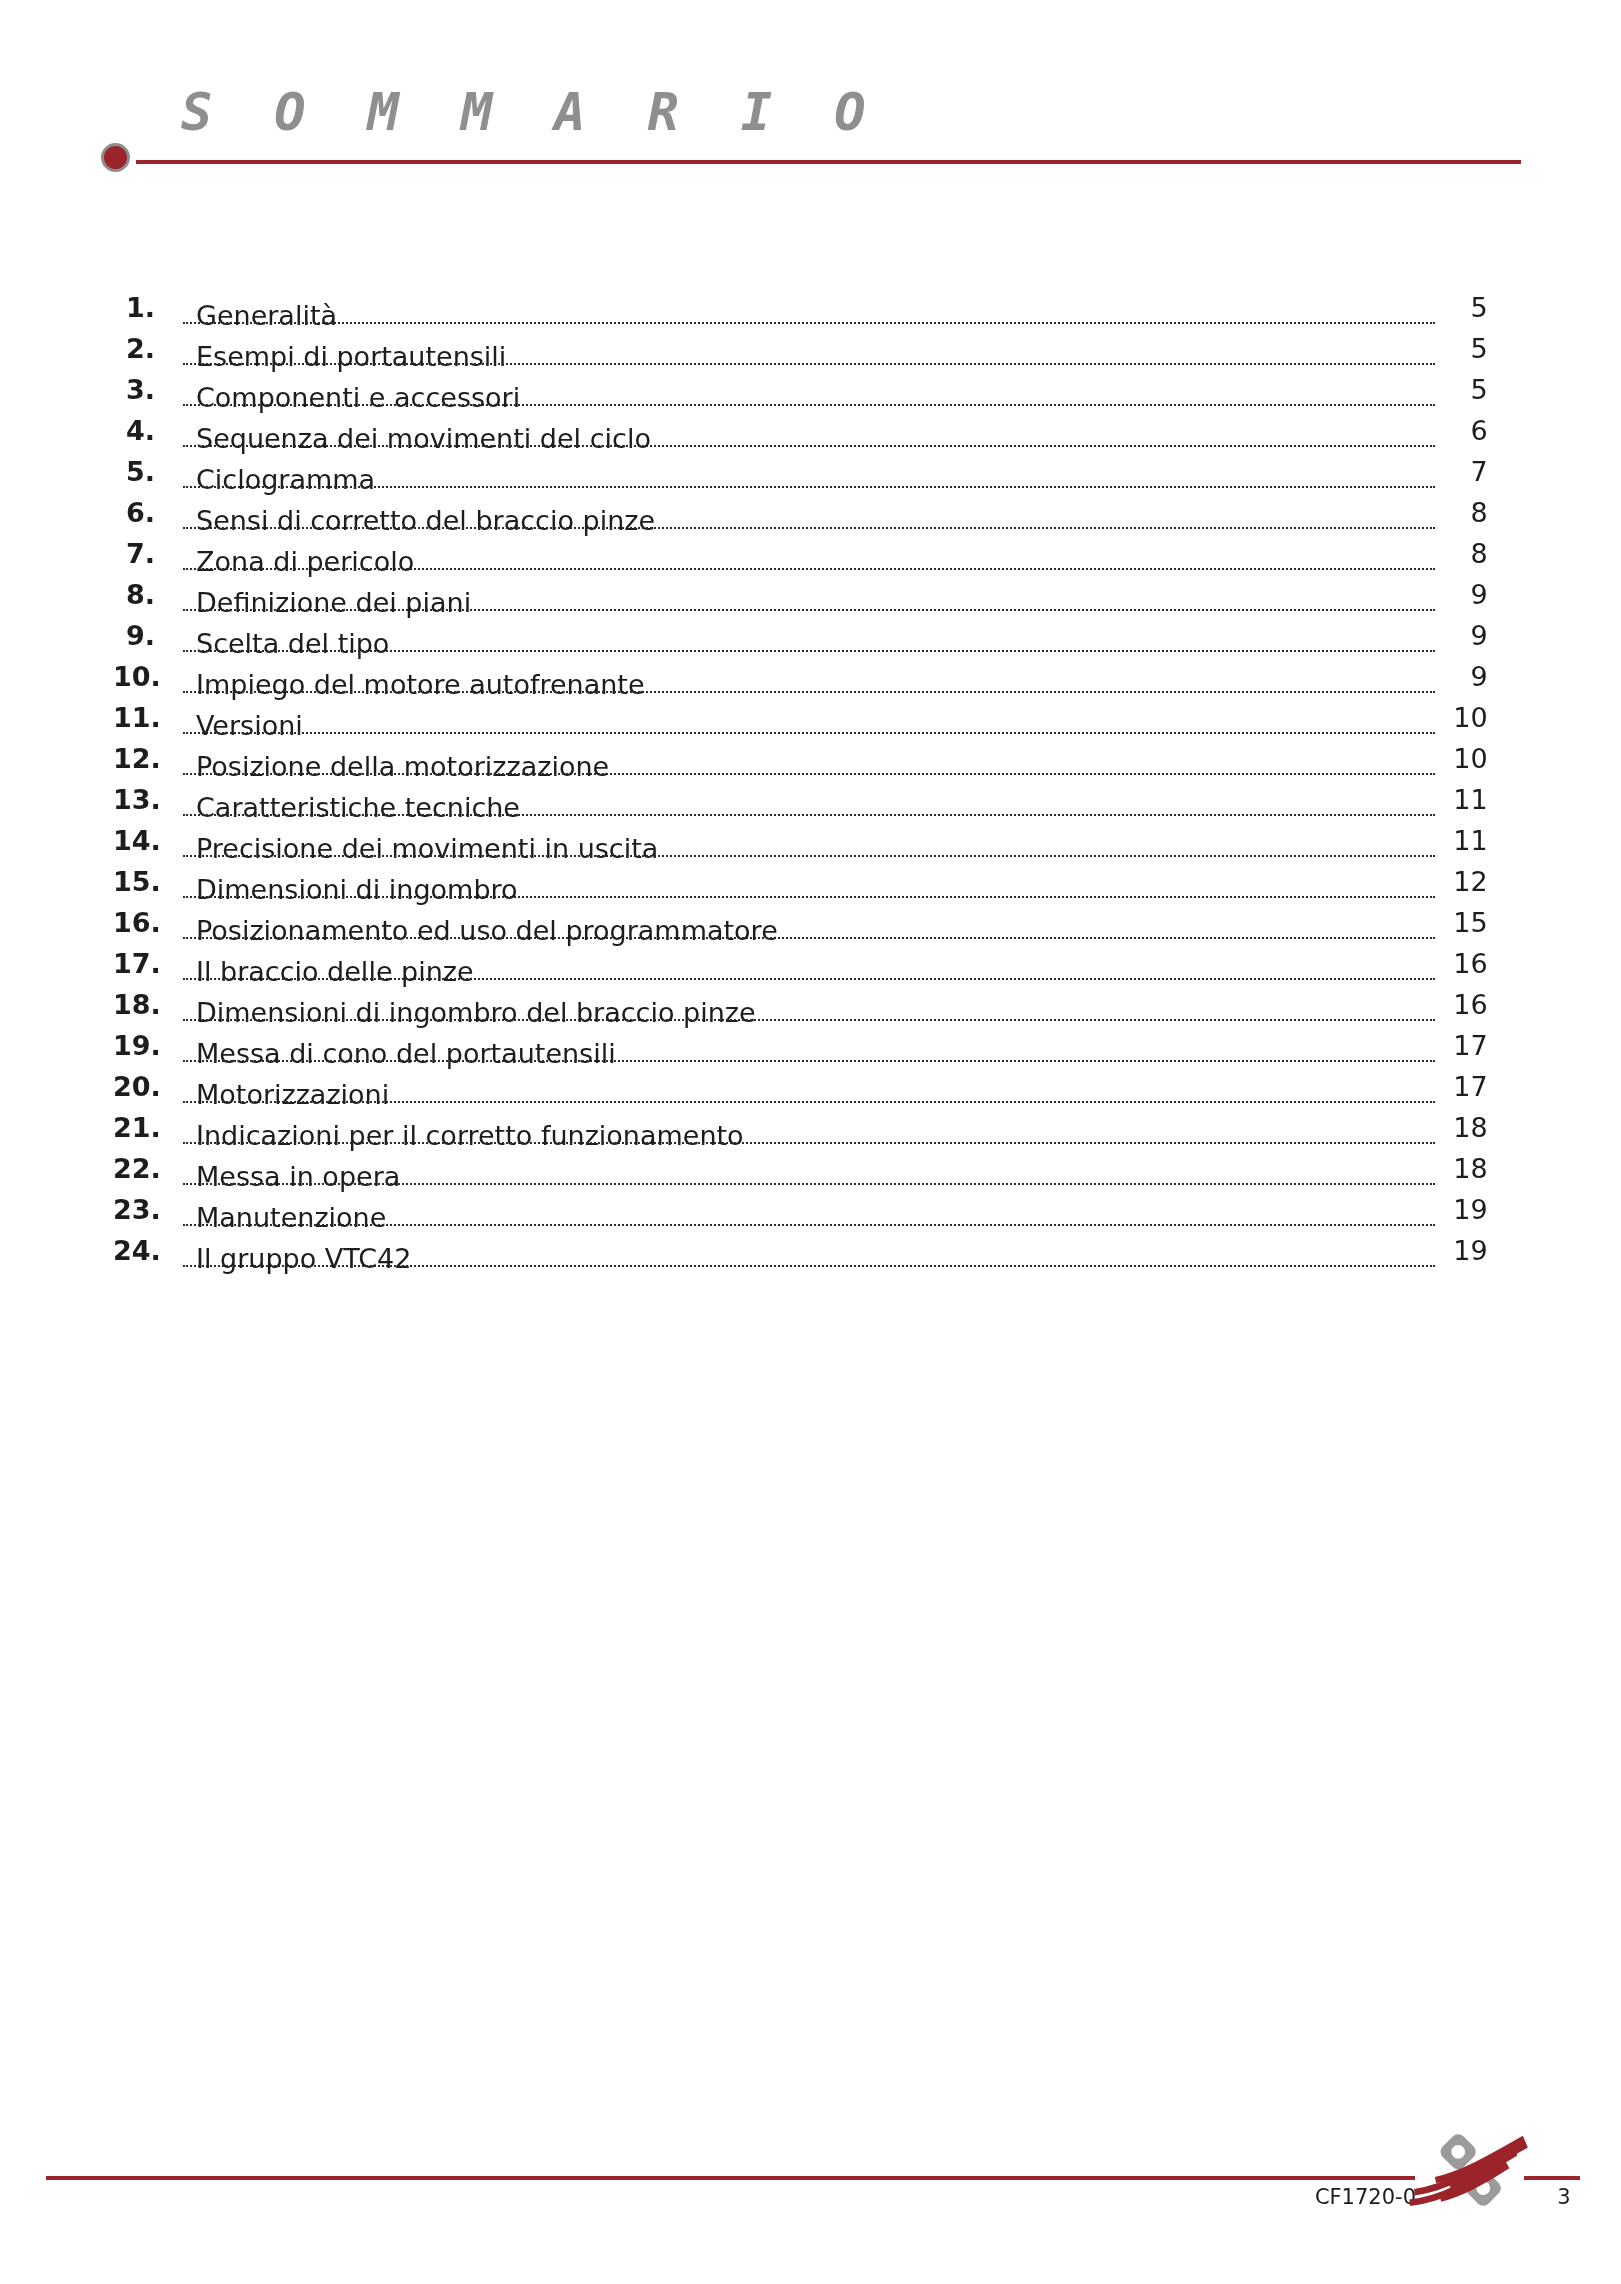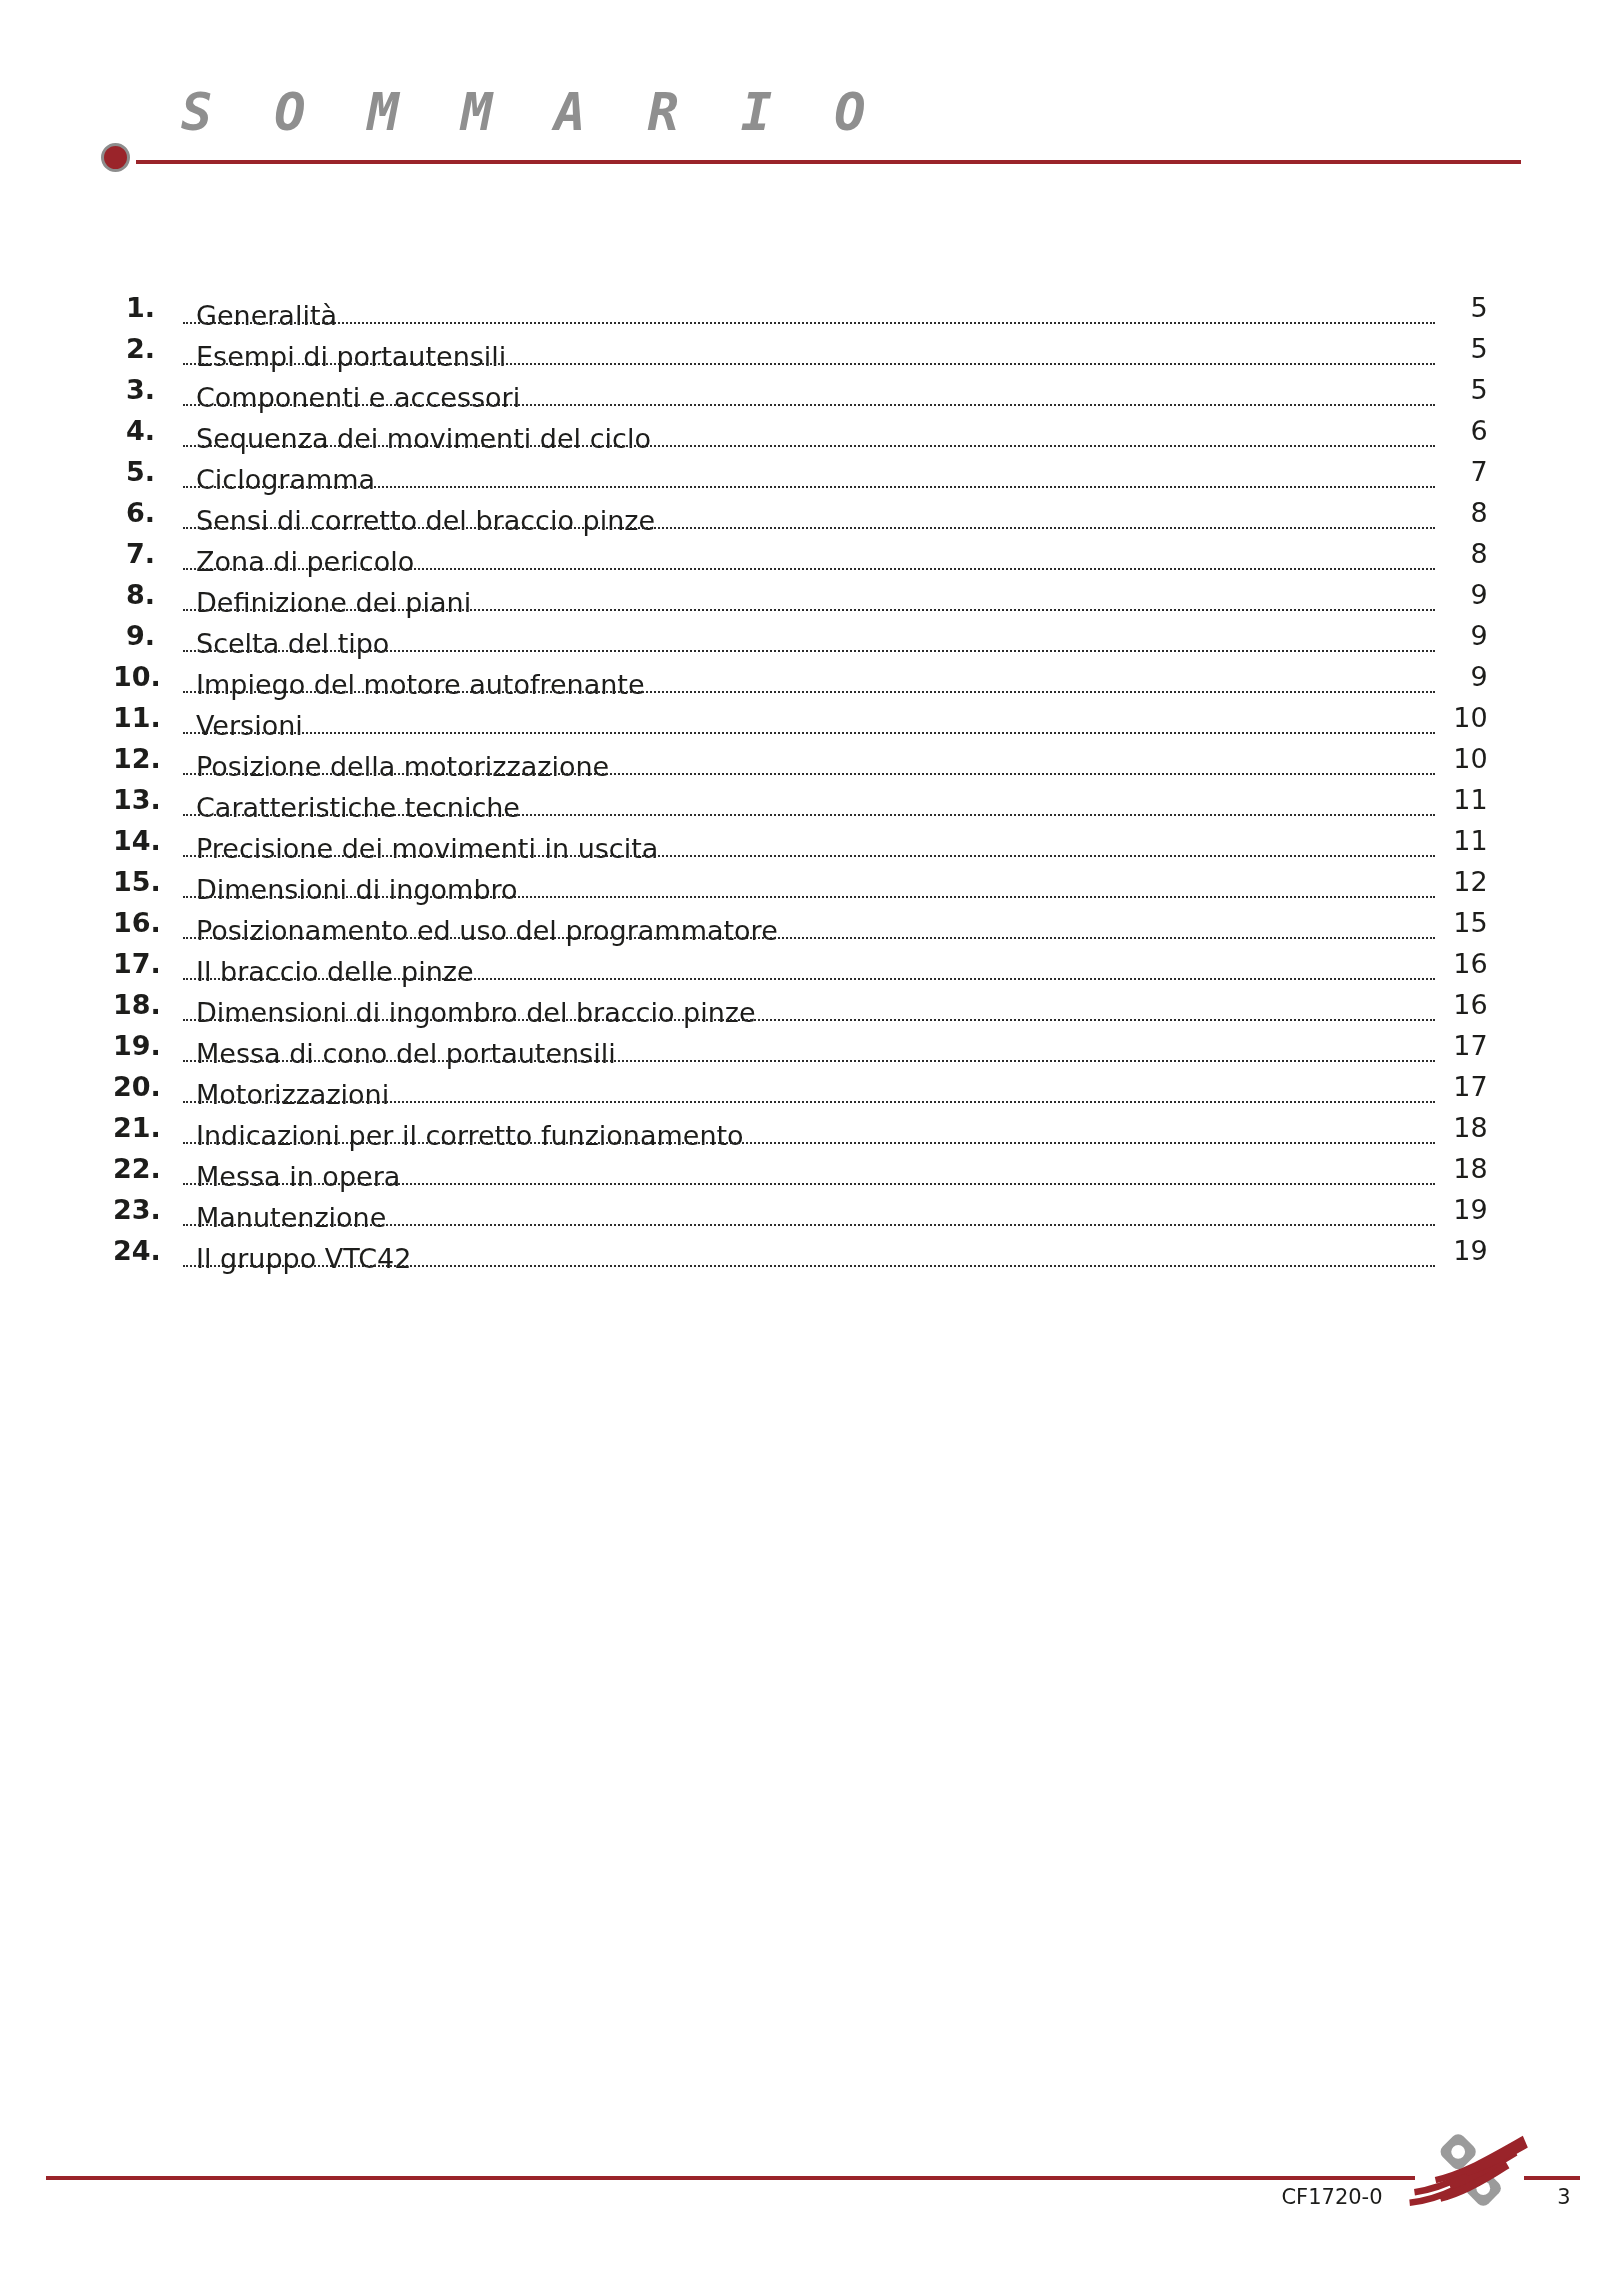--- a/index.html
+++ b/index.html
@@ -113,21 +113,21 @@
     top: 2176px;
     width: 56px;
     height: 4px;
     background: #9a242a;
   }
   .footer-doc-code {
     position: absolute;
     left: 1248px;
     top: 2184px;
     width: 168px;
-    text-align: center;
+    text-align: right;
     font-size: 21px;
     line-height: 26px;
     color: #1d1d1b;
   }
   .footer-page-number {
     position: absolute;
     left: 1546px;
     top: 2184px;
     width: 36px;
     text-align: center;

